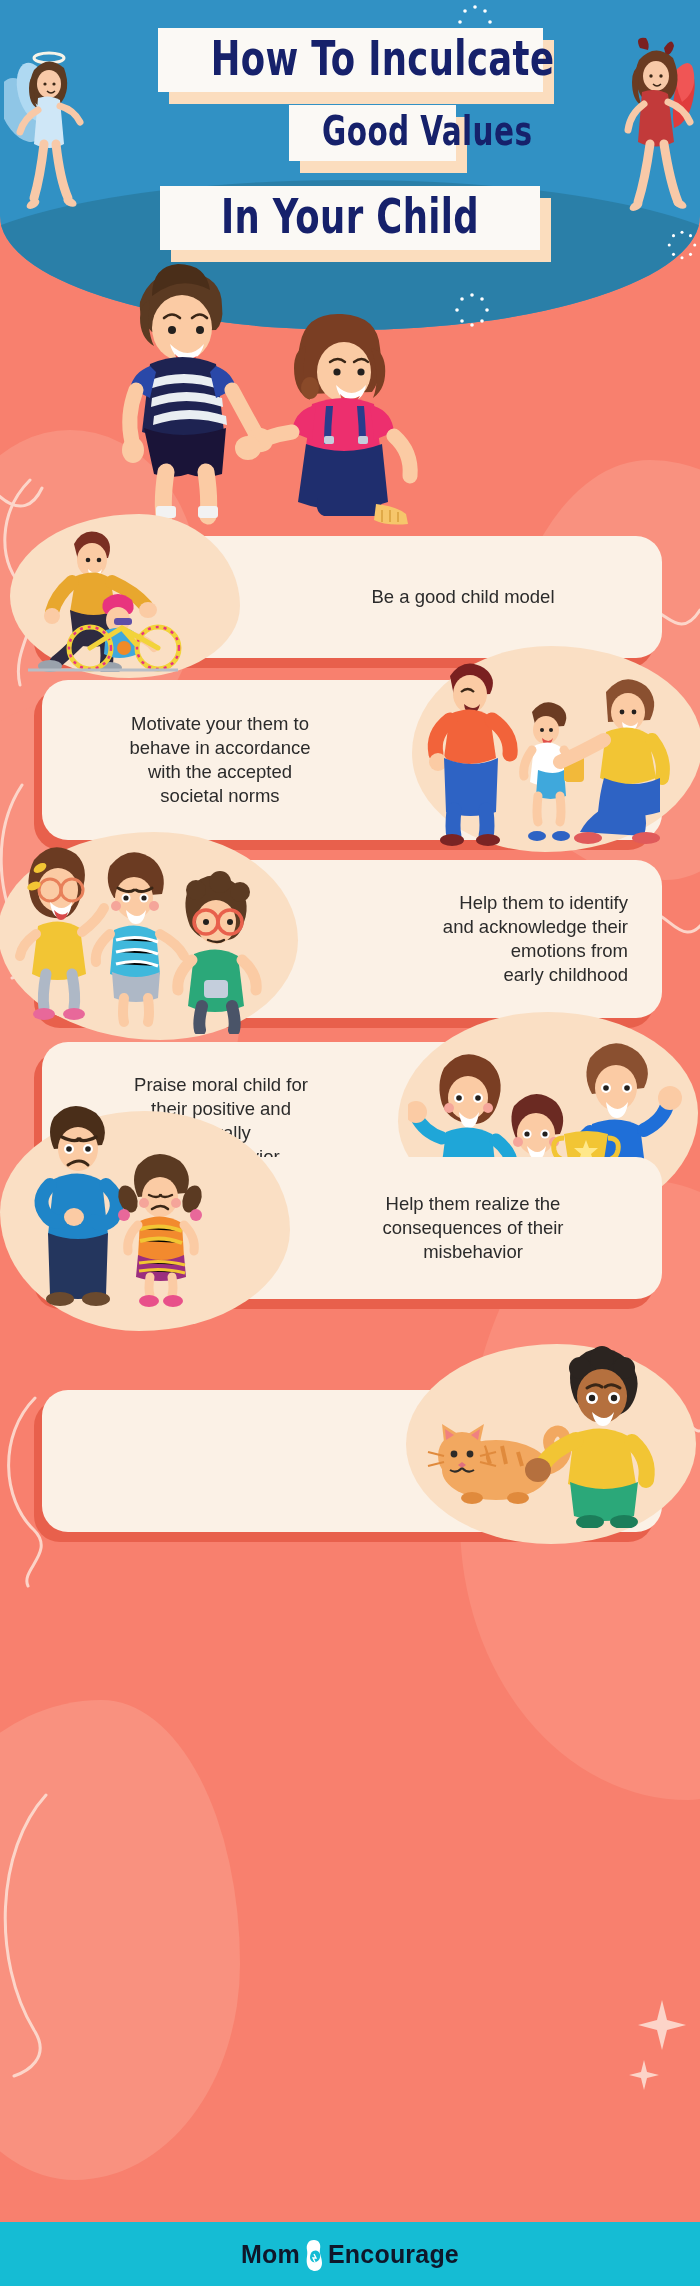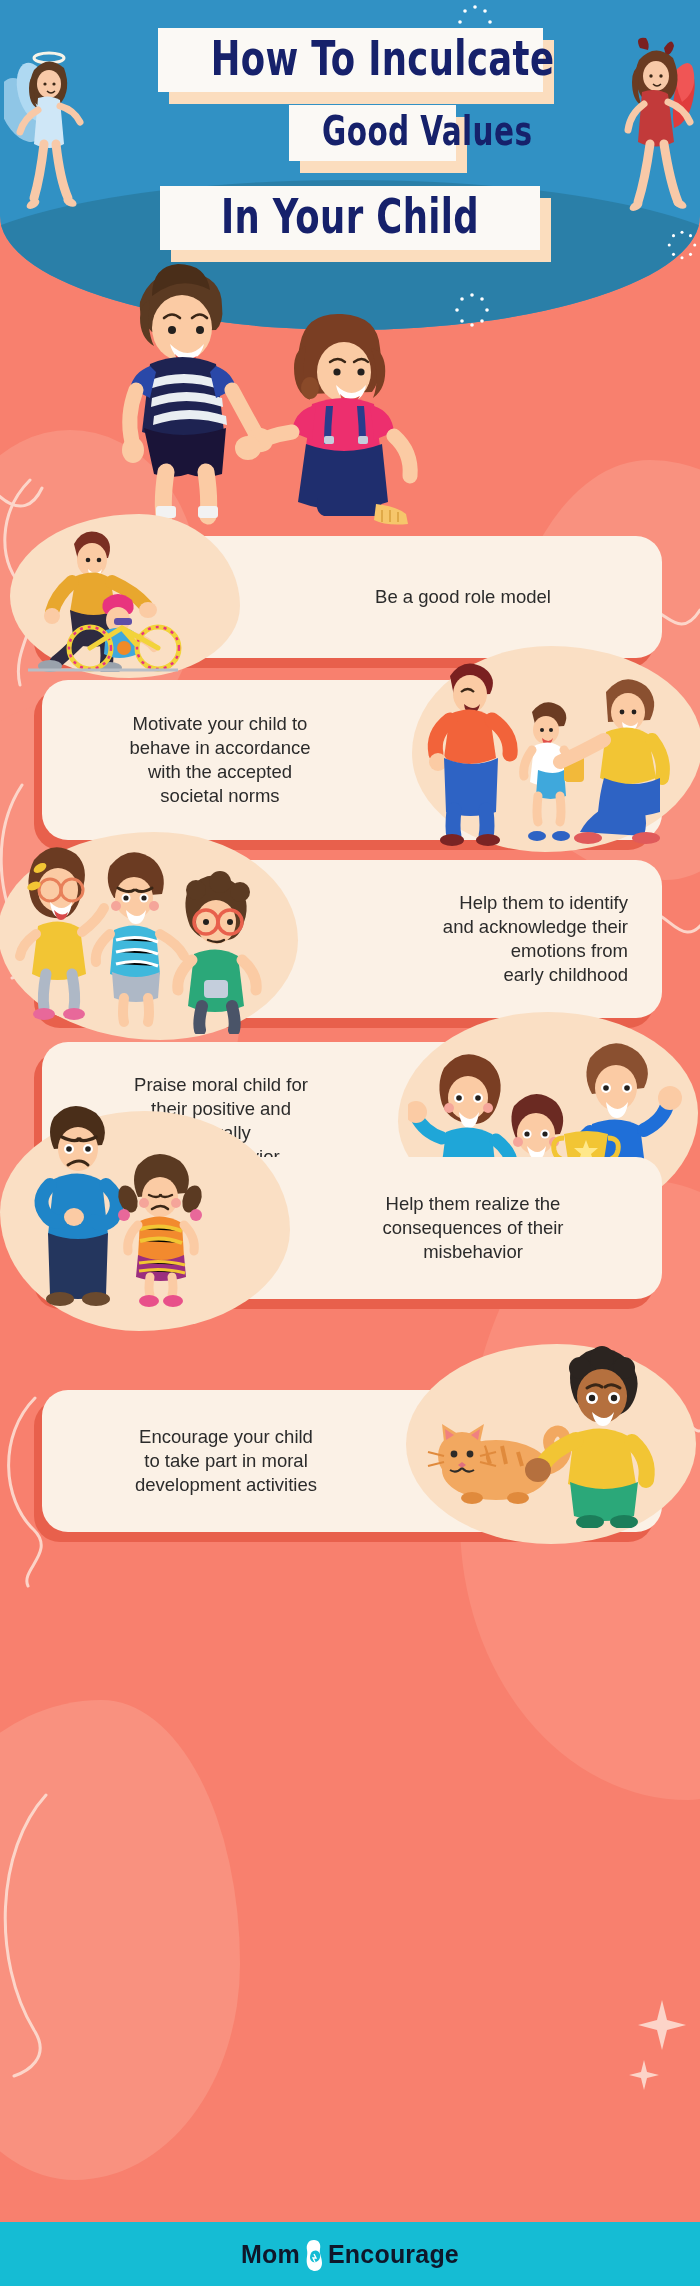--- a/index.html
+++ b/index.html
@@ -375,21 +375,21 @@
 
         <circle cx="72" cy="128" r="21" fill="none" stroke="#F2D33A" stroke-width="5"></circle>
         <circle cx="72" cy="128" r="21" fill="none" stroke="#E8347E" stroke-width="2.5" stroke-dasharray="3 5"></circle>
         <circle cx="140" cy="128" r="21" fill="none" stroke="#F2D33A" stroke-width="5"></circle>
         <circle cx="140" cy="128" r="21" fill="none" stroke="#E8347E" stroke-width="2.5" stroke-dasharray="3 5"></circle>
         <path d="M72 128 L104 108 L140 128 M104 108 L118 124" stroke="#F2D33A" stroke-width="5" fill="none" stroke-linecap="round"></path>
         <circle cx="106" cy="128" r="7" fill="#F08A28"></circle>
         <rect x="96" y="98" width="18" height="7" rx="3" fill="#5E4FA8"></rect>
         <line x1="10" y1="150" x2="160" y2="150" stroke="#B8BEC6" stroke-width="3"></line>
       </svg>
-      <div class="card-text" style="right:34px; top:50%; transform:translateY(-50%); text-align:center; width:330px; white-space:pre-line;">Be a good role model</div>
+      <div class="card-text" style="right:34px; top:50%; transform:translateY(-50%); text-align:center; width:330px; white-space:pre-line;">Be a good child model</div>
     </div>
   </div>
 
   <div class="card" style="left:42px; top:680px; width:620px; height:160px;">
     <div class="card-shadow"></div>
     <div class="card-body">
       <div class="card-blob" style="right:-40px; top:-34px; width:290px; height:206px; border-radius:48% 52% 54% 46%/52% 48% 52% 48%;"></div>
       <svg class="card-art" style="right:-28px; top:-30px; width:270px; height:196px;" viewBox="0 0 270 196">
 
         <path d="M30 26 q14 -20 34 -8 q14 10 6 26 l-36 2Z" fill="#7A2020"></path>
@@ -427,21 +427,21 @@
         <circle cx="214" cy="62" r="2.4" fill="#23201E"></circle>
         <path d="M202 72 q10 8 16 0 q-2 10 -9 10 q-6 0 -7 -10Z" fill="#FFFFFF"></path>
         <path d="M186 82 q24 -10 42 2 l8 44 q-30 12 -56 0 Z" fill="#F2C534"></path>
         <path d="M184 90 q-26 14 -44 22" stroke="#FBCBA4" stroke-width="14" fill="none" stroke-linecap="round"></path>
         <path d="M232 90 q14 18 10 38" stroke="#F2C534" stroke-width="14" fill="none" stroke-linecap="round"></path>
         <path d="M184 128 q30 12 56 0 l0 34 q-34 10 -62 0 q2 -20 6 -34Z" fill="#2E63C4"></path>
         <path d="M180 160 q-14 10 -20 22 l64 4 q4 -14 0 -26Z" fill="#2E63C4"></path>
         <ellipse cx="168" cy="188" rx="14" ry="6" fill="#E05A5A"></ellipse>
         <ellipse cx="226" cy="188" rx="14" ry="6" fill="#E05A5A"></ellipse>
       </svg>
-      <div class="card-text" style="left:34px; top:50%; transform:translateY(-50%); text-align:center; width:288px; white-space:pre-line;">Motivate your child to
+      <div class="card-text" style="left:34px; top:50%; transform:translateY(-50%); text-align:center; width:288px; white-space:pre-line;">Motivate your them to
 behave in accordance
 with the accepted
 societal norms</div>
     </div>
   </div>
 
   <div class="card" style="left:42px; top:860px; width:620px; height:158px;">
     <div class="card-shadow"></div>
     <div class="card-body">
       <div class="card-blob" style="left:-44px; top:-28px; width:300px; height:208px; border-radius:52% 48% 46% 54%/48% 52% 48% 52%;"></div>
@@ -677,23 +677,20 @@
           <circle cx="190" cy="60" r="3.2" fill="#23201E"></circle>
         <path d="M168 74 q13 12 22 0 q-3 14 -11 14 q-8 0 -11 -14Z" fill="#FFFFFF"></path>
         <path d="M150 96 q28 -12 54 2 l8 48 q-36 14 -68 0 Z" fill="#F2C534"></path>
         <path d="M152 102 q-24 10 -34 26" stroke="#F2C534" stroke-width="16" fill="none" stroke-linecap="round"></path>
         <ellipse cx="114" cy="132" rx="13" ry="12" fill="#B5703E"></ellipse>
         <path d="M208 104 q18 16 14 38" stroke="#F2C534" stroke-width="16" fill="none" stroke-linecap="round"></path>
         <path d="M146 144 q34 14 68 0 l-4 34 q-30 10 -60 0 Z" fill="#2BA879"></path>
         <ellipse cx="166" cy="184" rx="14" ry="7" fill="#1C7E5A"></ellipse>
         <ellipse cx="200" cy="184" rx="14" ry="7" fill="#1C7E5A"></ellipse>
       </svg>
-      <div class="card-text" style="left:34px; top:50%; transform:translateY(-50%); text-align:center; width:300px; white-space:pre-line;">Encourage your child
-to take part in moral
-development activities</div>
     </div>
   </div>
 
   <div id="footer">
     <div id="logo-text">
       <span>Mom</span>
       <svg id="logo-mark" width="24" height="34" viewBox="0 0 24 34">
         <path d="M12 2 C6 2 4 7 5 12 C6 17 4 20 5 26 C6 31 10 33 13 33 C17 33 20 30 20 25 C20 19 17 16 18 11 C19 6 17 2 12 2 Z" fill="#FFFFFF"></path>
         <path d="M11 13 q5 -2 7 3 q1 6 -4 8 q-5 1 -6 -4 q0 -5 3 -7Z" fill="#15BCD4"></path>
         <path d="M12 16 l2 4 l-3 0 l2 4" stroke="#FFFFFF" stroke-width="1.4" fill="none"></path>

